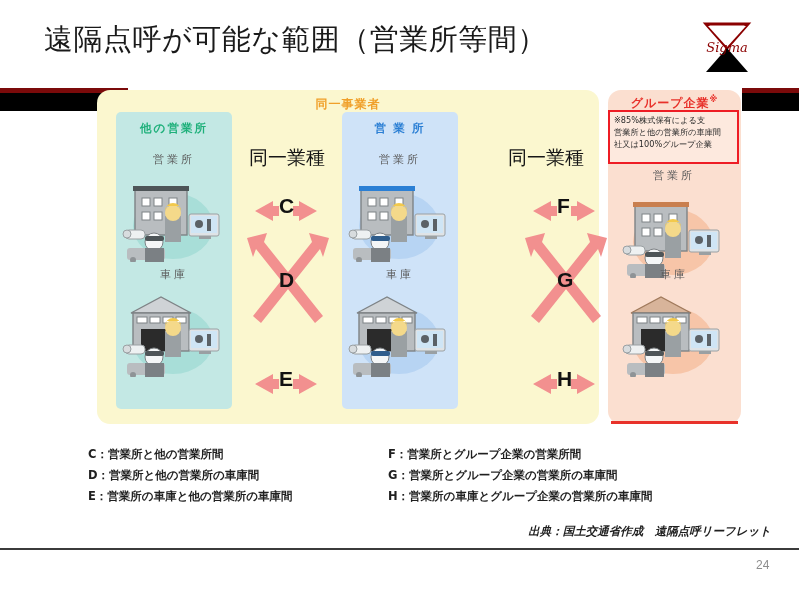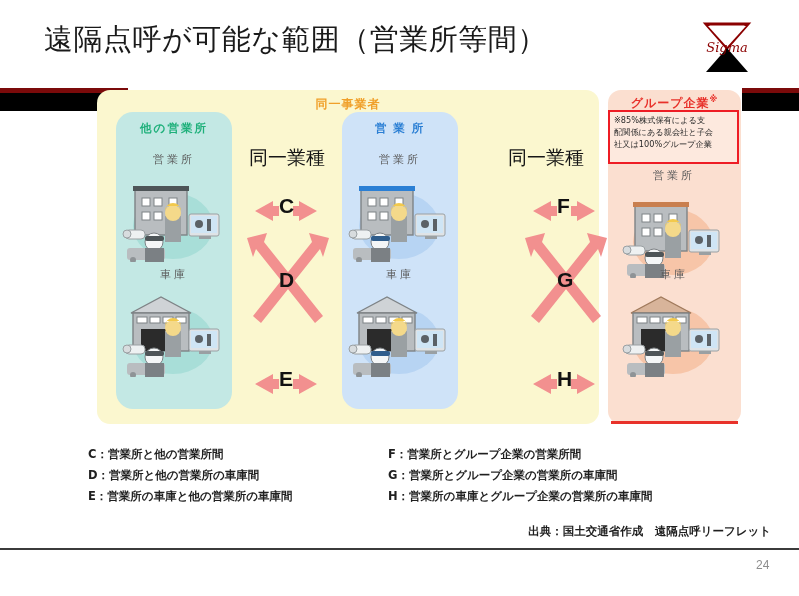--- a/index.html
+++ b/index.html
@@ -46,31 +46,31 @@
   }
   .head-yellow{color:#f0a02a;}
   .head-pink{color:#e8312a;top:5px;}
   .head-pink .sup{font-size:8px;vertical-align:super;}
   .pink-underline{
     position:absolute;left:600px;top:331px;width:127px;height:3px;
     background:#e8312a;
   }
 
   
-  .box{position:absolute;border-radius:17px;}
+  .box{position:absolute;border-radius:5px;}
   .box-left{left:105px;top:22px;width:116px;height:297px;background:#c3e8e4;}
   .box-center{left:331px;top:22px;width:116px;height:297px;background:#cfe3f8;}
   .box-right{left:604px;top:22px;width:118px;height:297px;background:transparent;}
 
   .box-title{
     position:absolute;width:100%;text-align:center;top:9px;
     font-size:11.5px;font-weight:bold;letter-spacing:2px;
   }
   .t-green{color:#1eb07a;}
-  .t-blue{color:#2b7fd4;font-family:Liberation Serif, serif;}
+  .t-blue{color:#2b7fd4;}
 
   .sub-label{
     position:absolute;width:100%;text-align:center;
     font-size:11px;color:#5a5a5a;letter-spacing:3px;
   }
 
   
   .note-box{
     position:absolute;left:597px;top:20px;width:131px;height:54px;
     border:2.5px solid #ee1c24;background:#fde9de;
@@ -101,21 +101,21 @@
   .legend-col{position:absolute;font-size:11.5px;font-weight:bold;color:#1f1f1f;
     font-family:"DejaVu Sans","Liberation Sans",sans-serif;line-height:21px;}
   .legend-left{left:88px;top:0;}
   .legend-right{left:388px;top:0;}
   .legend-col div{white-space:nowrap;}
 
   
   .source{
     position:absolute;right:28px;top:524px;
     font-size:11.5px;font-weight:bold;color:#1f1f1f;
-    font-family:"DejaVu Sans","Liberation Sans",sans-serif;white-space:nowrap;
+    font-family:"DejaVu Sans","Liberation Sans",sans-serif;white-space:nowrap;font-style:italic;
   }
 
   
   .footer-rule{position:absolute;left:0;top:548px;width:799px;height:1.5px;background:#3b3b3b;}
   .footer-text{
     position:absolute;left:0;top:558px;width:799px;text-align:center;
     font-size:12px;color:#8d8d8d;
   }
   .page-num{
     position:absolute;left:756px;top:558px;
@@ -343,21 +343,21 @@
           <circle cx="38" cy="90" r="3" fill="#8e9396"></circle>
           <circle cx="33" cy="72" r="9" fill="#f4f6f7" stroke="#7e8386"></circle>
           <rect x="24" y="78" width="19" height="14" fill="#7b8084"></rect>
           <rect x="24" y="66" width="19" height="5" rx="2" fill="#4e5558"></rect>
         </svg>
       </div>
     </div>
 
     <div class="note-box">
       <p>※85%株式保有による支</p>
-      <p>配関係にある親会社と子会</p>
+      <p>営業所と他の営業所の車庫間</p>
       <p>社又は100%グループ企業</p>
     </div>
 
     <div class="gyoushu" style="left:238px;top:55px;">同一業種</div>
     <div class="gyoushu" style="left:497px;top:55px;">同一業種</div>
 
     <svg class="arrow-svg" style="left:222px;top:105px;" width="106" height="32">
       <path d="M22 16 L40 6 L40 11 L46 11 L46 21 L40 21 L40 26 Z" fill="#f2908f"></path>
       <path d="M84 16 L66 6 L66 11 L60 11 L60 21 L66 21 L66 26 Z" fill="#f2908f"></path>
     </svg>

